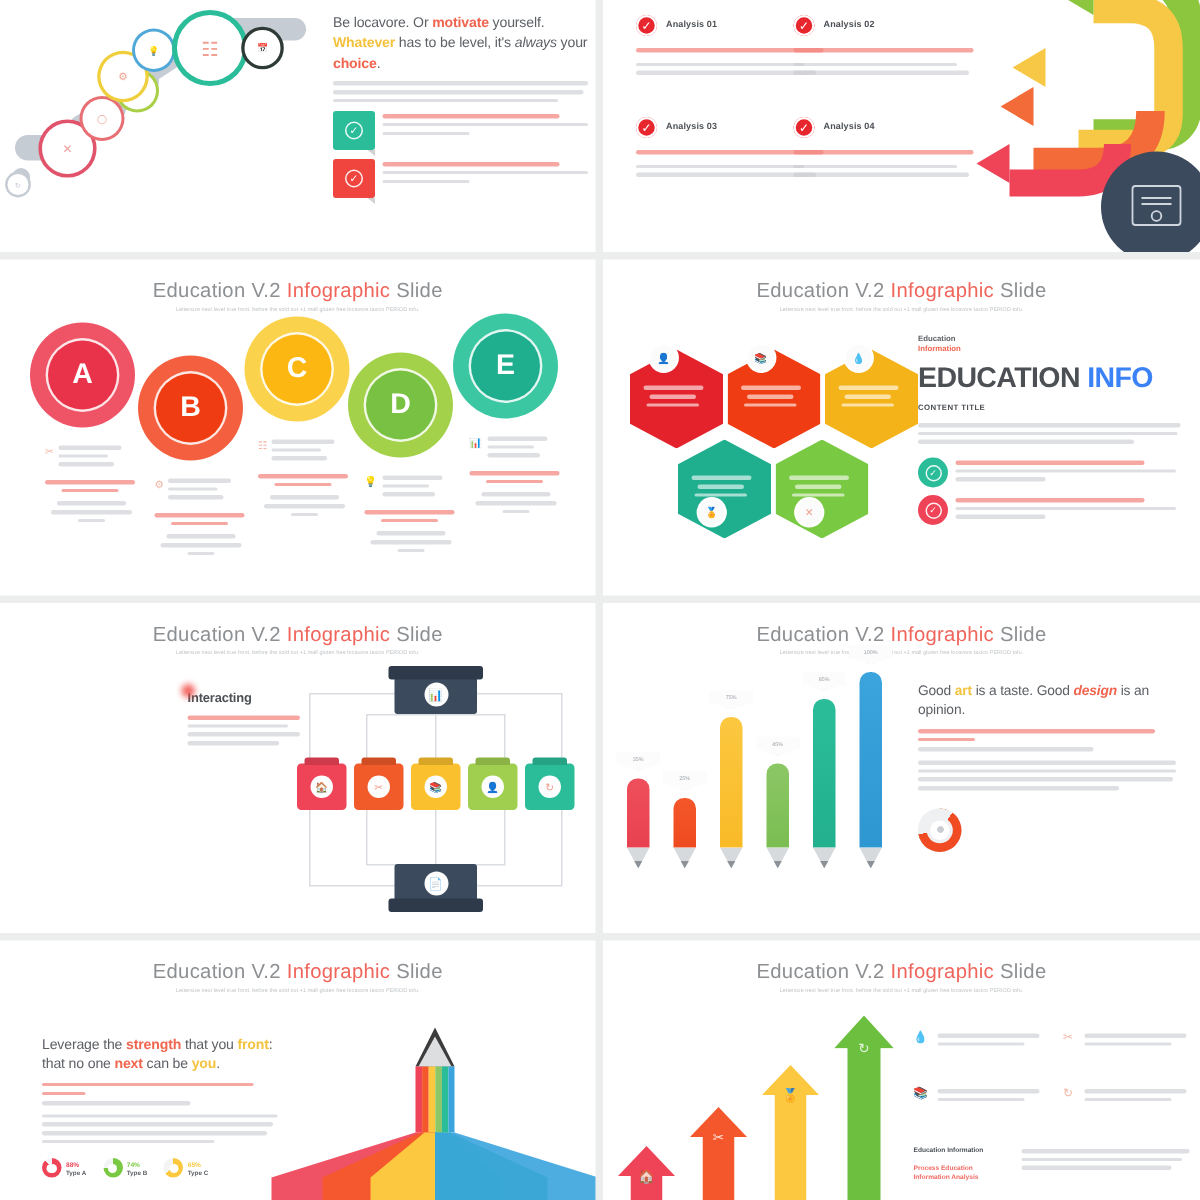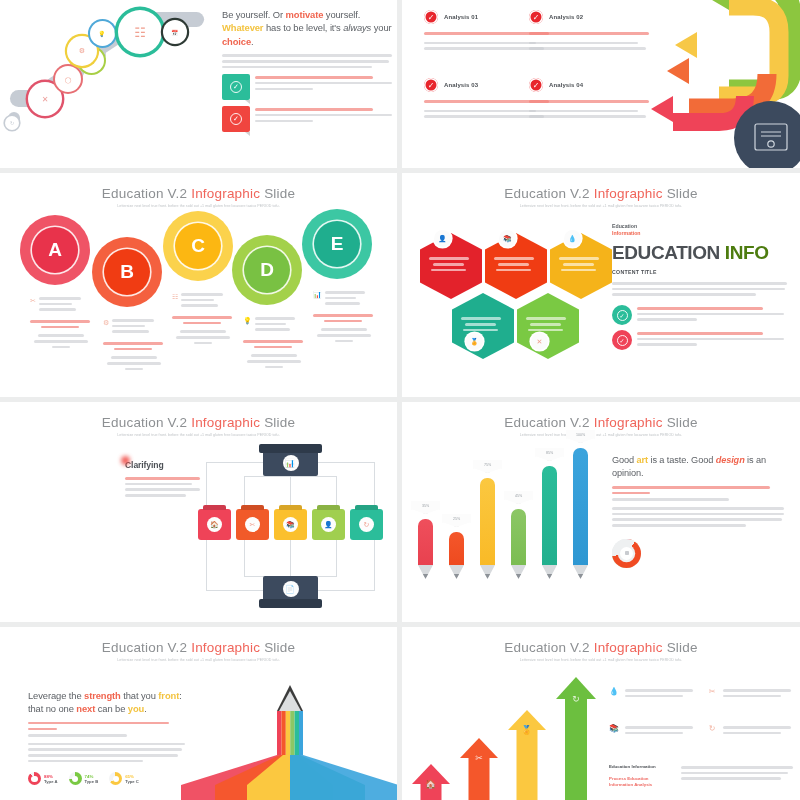--- a/index.html
+++ b/index.html
@@ -42,21 +42,21 @@
   .an-title { font-size:6px; font-weight:700; color:#4c5055; letter-spacing:.1px; }
 
   
   .bigcircle { position:absolute; border-radius:50%; display:flex; align-items:center; justify-content:center; }
   .bigcircle .inner { border-radius:50%; display:flex; align-items:center; justify-content:center; color:#fff; font-weight:700; box-shadow:0 0 0 1.6px rgba(255,255,255,.85); }
 
   
   .hex { position:absolute; clip-path:polygon(50% 0%,100% 25%,100% 75%,50% 100%,0% 75%,0% 25%); display:flex; align-items:center; justify-content:center; }
   .hexbadge { position:absolute; width:17px; height:17px; border-radius:50%; background:#fbfbfb; box-shadow:0 0 0 1.6px #fff; display:flex; align-items:center; justify-content:center; font-size:7px; color:#f0a090; }
   .bigword { font-size:19px; font-weight:700; color:#4c5055; letter-spacing:-.4px; }
-  .bigword .o { color:#4d7c0f; }
+  .bigword .o { color:#3b82f6; }
 
   
   .kw { font-size:8.6px; font-weight:700; color:#4c5055; letter-spacing:-.1px; position:relative; }
   .dot-r { position:absolute; left:-4px; top:-4px; width:9px; height:9px; border-radius:50%; background:#f0453f; filter:blur(2px); opacity:.85;}
   .fcard { position:absolute; border-radius:3px; display:flex; align-items:center; justify-content:center; }
   .fcard .tab { position:absolute; top:-4px; left:5px; right:5px; height:5px; border-radius:2px 2px 0 0; filter:brightness(.86); }
   .fcard .cir { width:15px; height:15px; border-radius:50%; background:#fdfdfd; display:flex; align-items:center; justify-content:center; font-size:7px; color:#f0a090; }
   .navy { position:absolute; background:#3c4a5e; border-radius:2px; display:flex; align-items:center; justify-content:center; }
   .navy .bar { position:absolute; background:#2e3a4a; border-radius:2px; left:-4px; right:-4px; height:9px; }
   .navy .cir { width:16px; height:16px; border-radius:50%; background:#fdfdfd; display:flex; align-items:center; justify-content:center; font-size:8px; color:#f0a090; }
@@ -126,21 +126,21 @@
       <div class="ring" style="left:112px;top:2px;width:44px;height:44px;box-shadow:0 0 0 3.4px #2bbd9a;">
           <i style="font-size:13px;">☷</i>
         </div>
       <div class="ring" style="left:157px;top:12px;width:24px;height:24px;box-shadow:0 0 0 2.2px #2e3a35;">
           <i style="font-size:6px;">📅</i>
         </div>
     </div>
 
     <div class="p1-text">
       <div class="hd1">
-        <span>Be yourself. Or </span><b>motivate</b><span> yourself.</span>
+        <span>Be locavore. Or </span><b>motivate</b><span> yourself.</span>
         <span class="yel">Whatever</span><span> has to be level, it's </span><i>always</i>
         <span>your </span><b>choice</b><span>.</span>
       </div>
       <div style="margin-top:6px;">
         <div class="ln" style="width:100%"></div>
           <div class="ln" style="width:98%"></div>
           <div class="ln" style="width:88%"></div>
       </div>
 
       <div class="cardnote">
@@ -437,21 +437,21 @@
     </div>
   </div>
 
   <div class="panel" style="left:0;top:402px;width:397px;height:220px;">
     <div class="slide-title" style="margin-top:13px;">
       <span>Education V.2 </span><span class="hl">Infographic</span><span> Slide</span>
     </div>
     <div class="slide-sub">Lettersize next level true front. before the sold out +1 mall gluten free locavore taxico PERIOD tofu.</div>
 
     <div style="position:absolute;left:125px;top:58px;width:78px;">
-      <div class="kw"><span class="dot-r"></span><span>Clarifying</span></div>
+      <div class="kw"><span class="dot-r"></span><span>Interacting</span></div>
       <div style="margin-top:7px;">
           <div class="ln r" style="width:96%"></div>
           <div class="ln" style="width:86%"></div>
           <div class="ln" style="width:96%"></div>
           <div class="ln" style="width:78%"></div>
         </div>
     </div>
 
     <div style="position:absolute;left:204px;top:52px;width:186px;height:148px;">
       <div class="wire" style="left:2px;top:8px;width:1px;height:128px;"></div>

